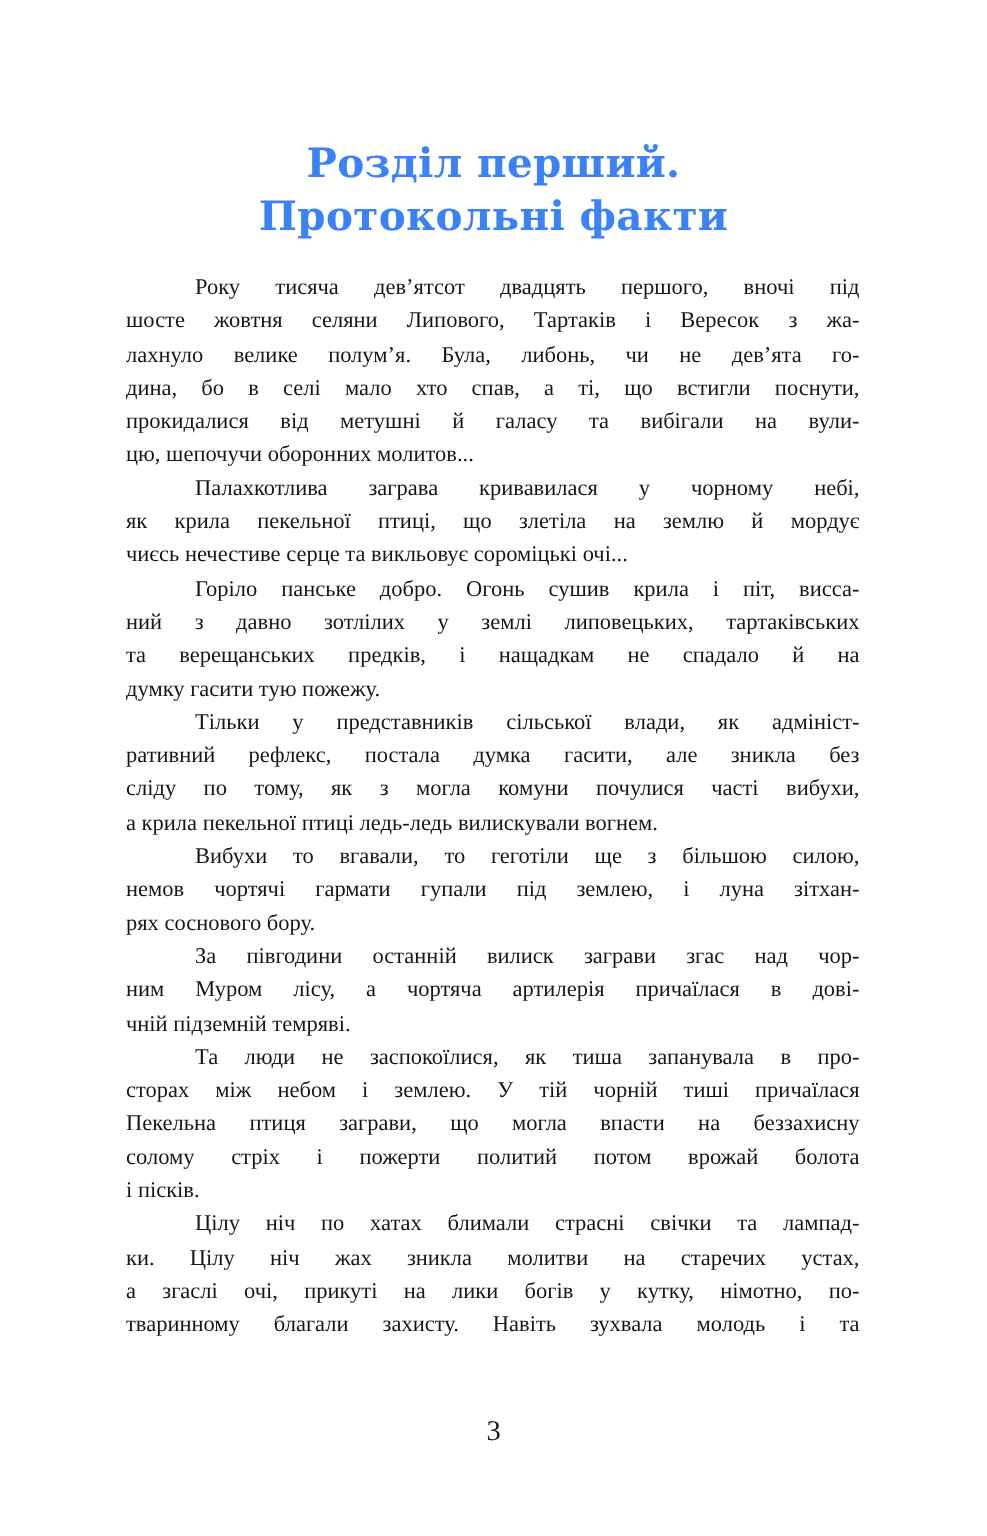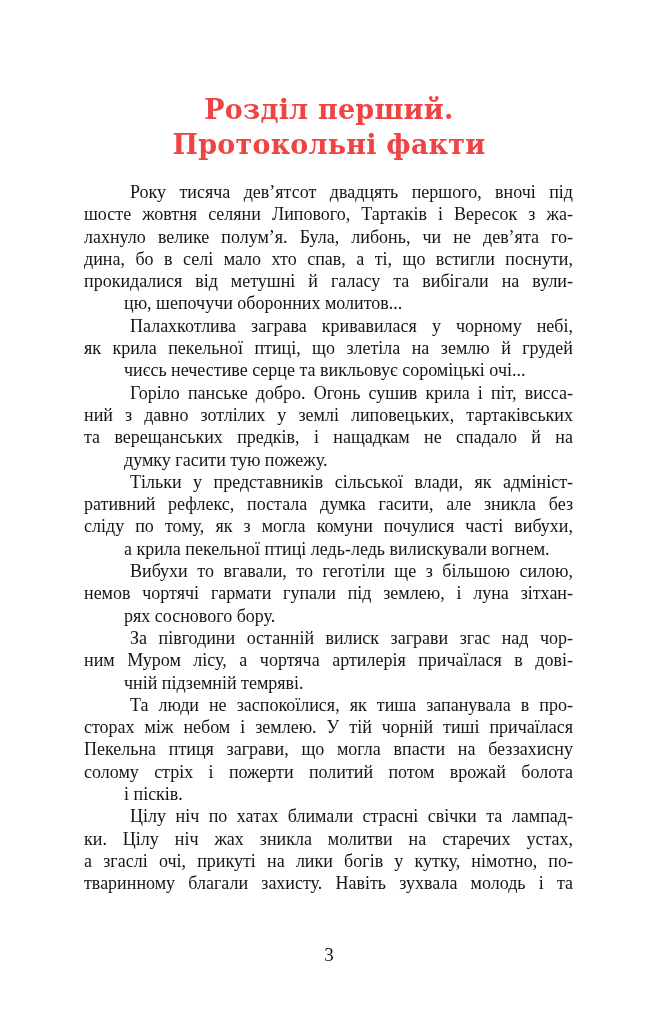--- a/index.html
+++ b/index.html
@@ -23,44 +23,44 @@
     }
     .chapter-title {
       position: absolute;
       left: 0;
       width: 658px;
       text-align: center;
       font-family: "DejaVu Serif", "Liberation Serif", serif;
       font-weight: bold;
       font-size: 27px;
       line-height: 34px;
-      color: #ef4444;
+      color: #3b82f6;
       letter-spacing: 0.2px;
     }
     .title-line-1 { top: 93px; }
     .title-line-2 { top: 128px; }
     .body-text {
       position: absolute;
       left: 84px;
       top: 181px;
       width: 489px;
     }
     .line {
       display: block;
       height: 22.3px;
       line-height: 22.3px;
       font-family: "Liberation Serif", "DejaVu Serif", serif;
-      font-size: 18px;
+      font-size: 15px;
       white-space: nowrap;
       text-align: justify;
       text-align-last: justify;
       color: #151515;
     }
     .line.indent { padding-left: 46px; }
-    .line.last { text-align-last: left; margin-left: 40px; }
+    .line.last { text-align-last: left; }
     .page-number {
       position: absolute;
       top: 944px;
       left: 0;
       width: 658px;
       text-align: center;
       font-family: "Liberation Serif", "DejaVu Serif", serif;
       font-size: 19px;
       color: #151515;
     }
@@ -73,21 +73,21 @@
   <div class="chapter-title title-line-2">Протокольні факти</div>
 
   <div class="body-text" id="body-text">
       <span class="line indent">Року тисяча дев’ятсот двадцять першого, вночі під</span>
       <span class="line">шосте жовтня селяни Липового, Тартаків і Вересок з жа-</span>
       <span class="line">лахнуло велике полум’я. Була, либонь, чи не дев’ята го-</span>
       <span class="line">дина, бо в селі мало хто спав, а ті, що встигли поснути,</span>
       <span class="line">прокидалися від метушні й галасу та вибігали на вули-</span>
       <span class="line last">цю, шепочучи оборонних молитов...</span>
       <span class="line indent">Палахкотлива заграва кривавилася у чорному небі,</span>
-      <span class="line">як крила пекельної птиці, що злетіла на землю й грудей</span>
+      <span class="line">як крила пекельної птиці, що злетіла на землю й мордує</span>
       <span class="line last">чиєсь нечестиве серце та викльовує сороміцькі очі...</span>
       <span class="line indent">Горіло панське добро. Огонь сушив крила і піт, висса-</span>
       <span class="line">ний з давно зотлілих у землі липовецьких, тартаківських</span>
       <span class="line">та верещанських предків, і нащадкам не спадало й на</span>
       <span class="line last">думку гасити тую пожежу.</span>
       <span class="line indent">Тільки у представників сільської влади, як адмініст-</span>
       <span class="line">ративний рефлекс, постала думка гасити, але зникла без</span>
       <span class="line">сліду по тому, як з могла комуни почулися часті вибухи,</span>
       <span class="line last">а крила пекельної птиці ледь-ледь вилискували вогнем.</span>
       <span class="line indent">Вибухи то вгавали, то геготіли ще з більшою силою,</span>

